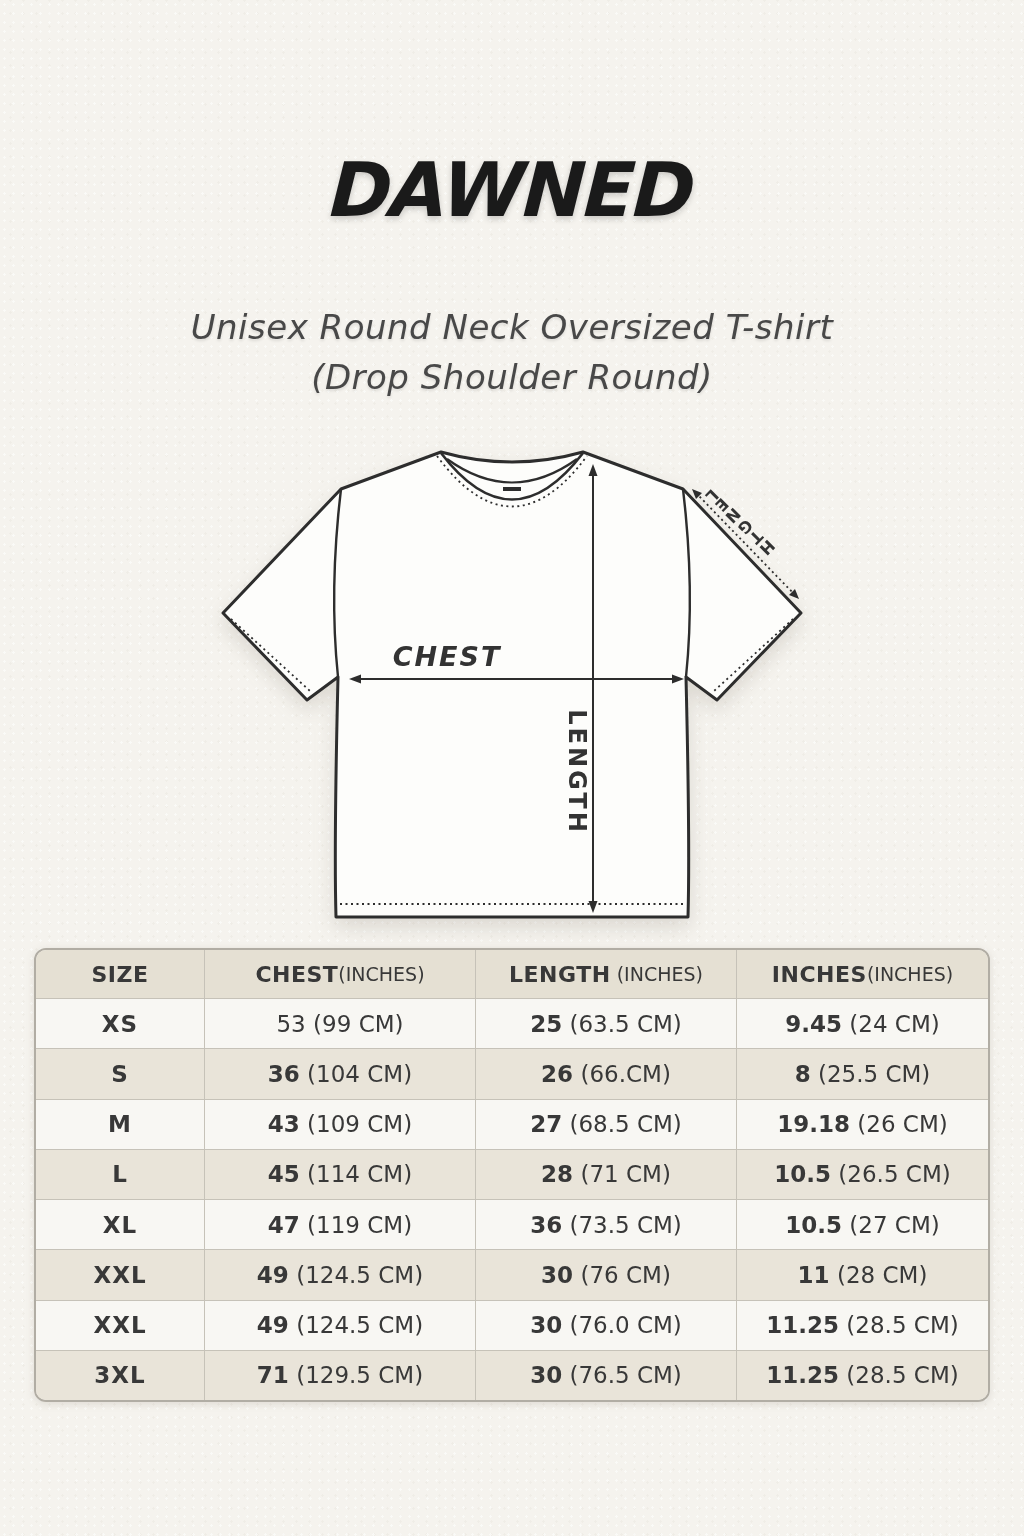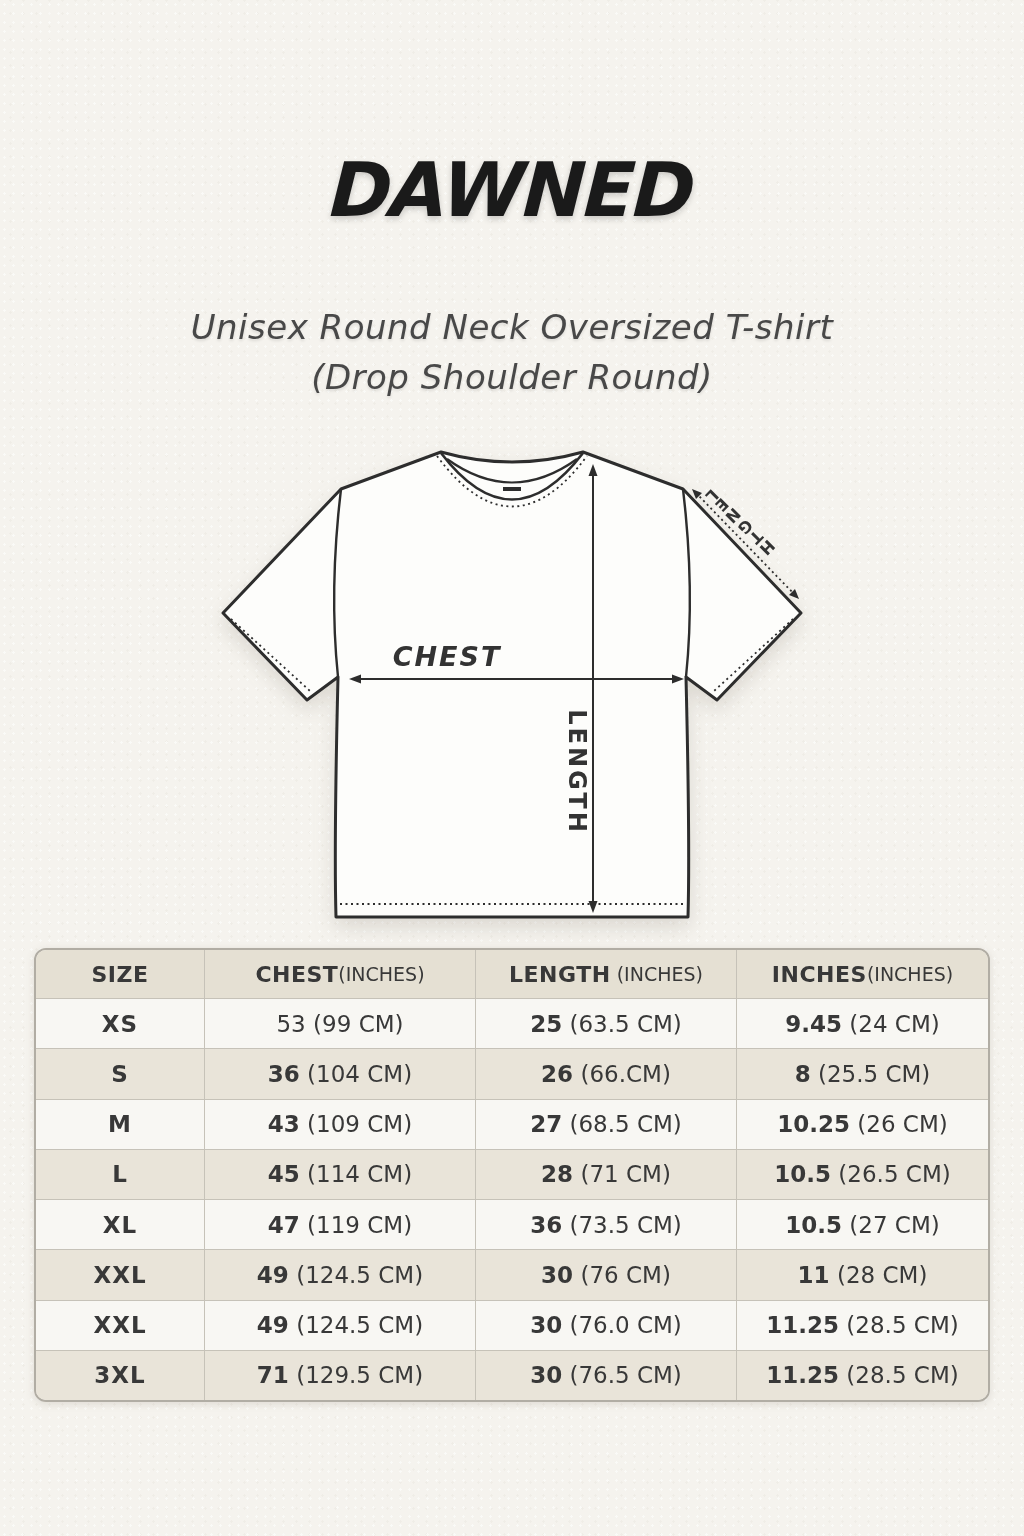--- a/index.html
+++ b/index.html
@@ -169,21 +169,21 @@
           <div class="td c-size">M</div>
           <div class="td c-val">
             <span class="b">43</span>
             <span class="n">&nbsp;(109 CM)</span>
           </div>
           <div class="td c-val">
             <span class="b">27</span>
             <span class="n">&nbsp;(68.5 CM)</span>
           </div>
           <div class="td c-val">
-            <span class="b">10.25</span>
+            <span class="b">19.18</span>
             <span class="n">&nbsp;(26 CM)</span>
           </div>
         </div><div class="trow beige">
           <div class="td c-size">L</div>
           <div class="td c-val">
             <span class="b">45</span>
             <span class="n">&nbsp;(114 CM)</span>
           </div>
           <div class="td c-val">
             <span class="b">28</span>

